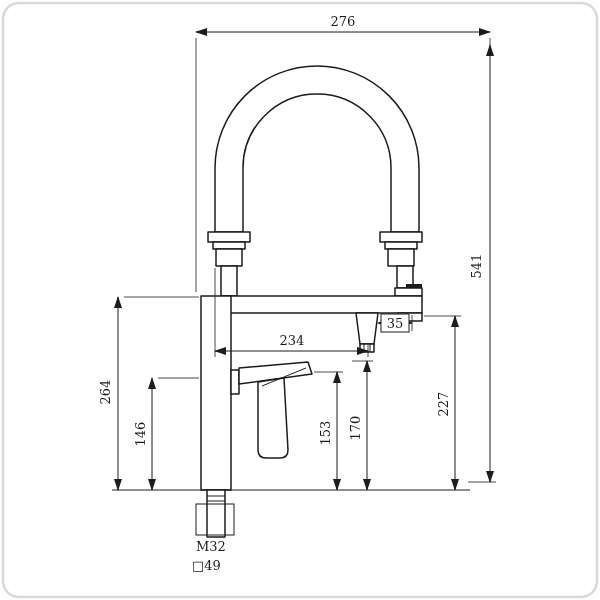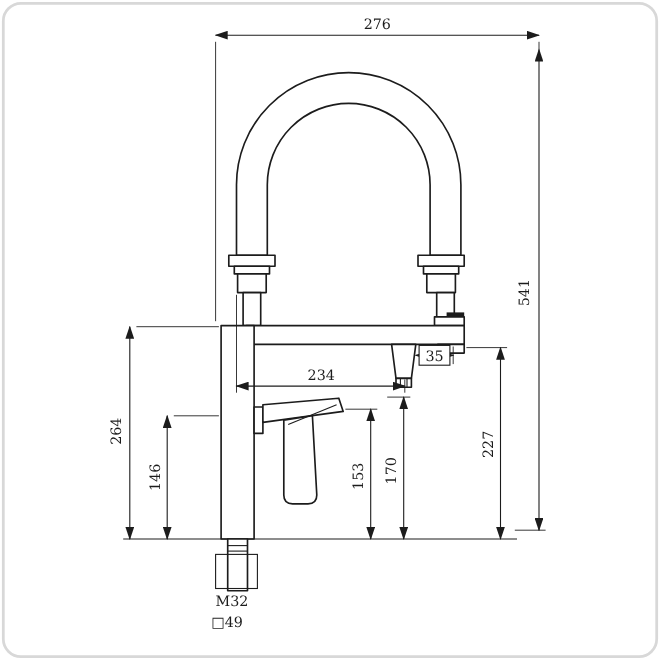--- a/index.html
+++ b/index.html
@@ -1,16 +1,16 @@
 <!DOCTYPE html>
 <html><head>
 <meta charset="utf-8">
 <style>
   html,body{margin:0;padding:0;background:#ffffff;}
-  .canvas{width:600px;height:600px;position:relative;background:#ffffff;overflow:hidden;}
+  .canvas{width:600px;height:600px;position:relative;background:#ffffff;overflow:hidden;border-radius:15px;}
   svg{display:block;}
   text{font-family:"DejaVu Serif", serif;font-size:13px;fill:#1c1c1c;}
   .outline{fill:#ffffff;stroke:#1c1c1c;stroke-width:1.5;stroke-linejoin:round;}
   .thin{fill:none;stroke:#1c1c1c;stroke-width:1;}
   .dim{fill:none;stroke:#1c1c1c;stroke-width:1;}
   .ext{fill:none;stroke:#1c1c1c;stroke-width:0.8;}
   .solid{fill:#1c1c1c;stroke:none;}
   .frame{fill:none;stroke:#d8d8d8;stroke-width:2.5;}
   .dimbox{fill:#ffffff;stroke:#1c1c1c;stroke-width:1;}
 </style>

